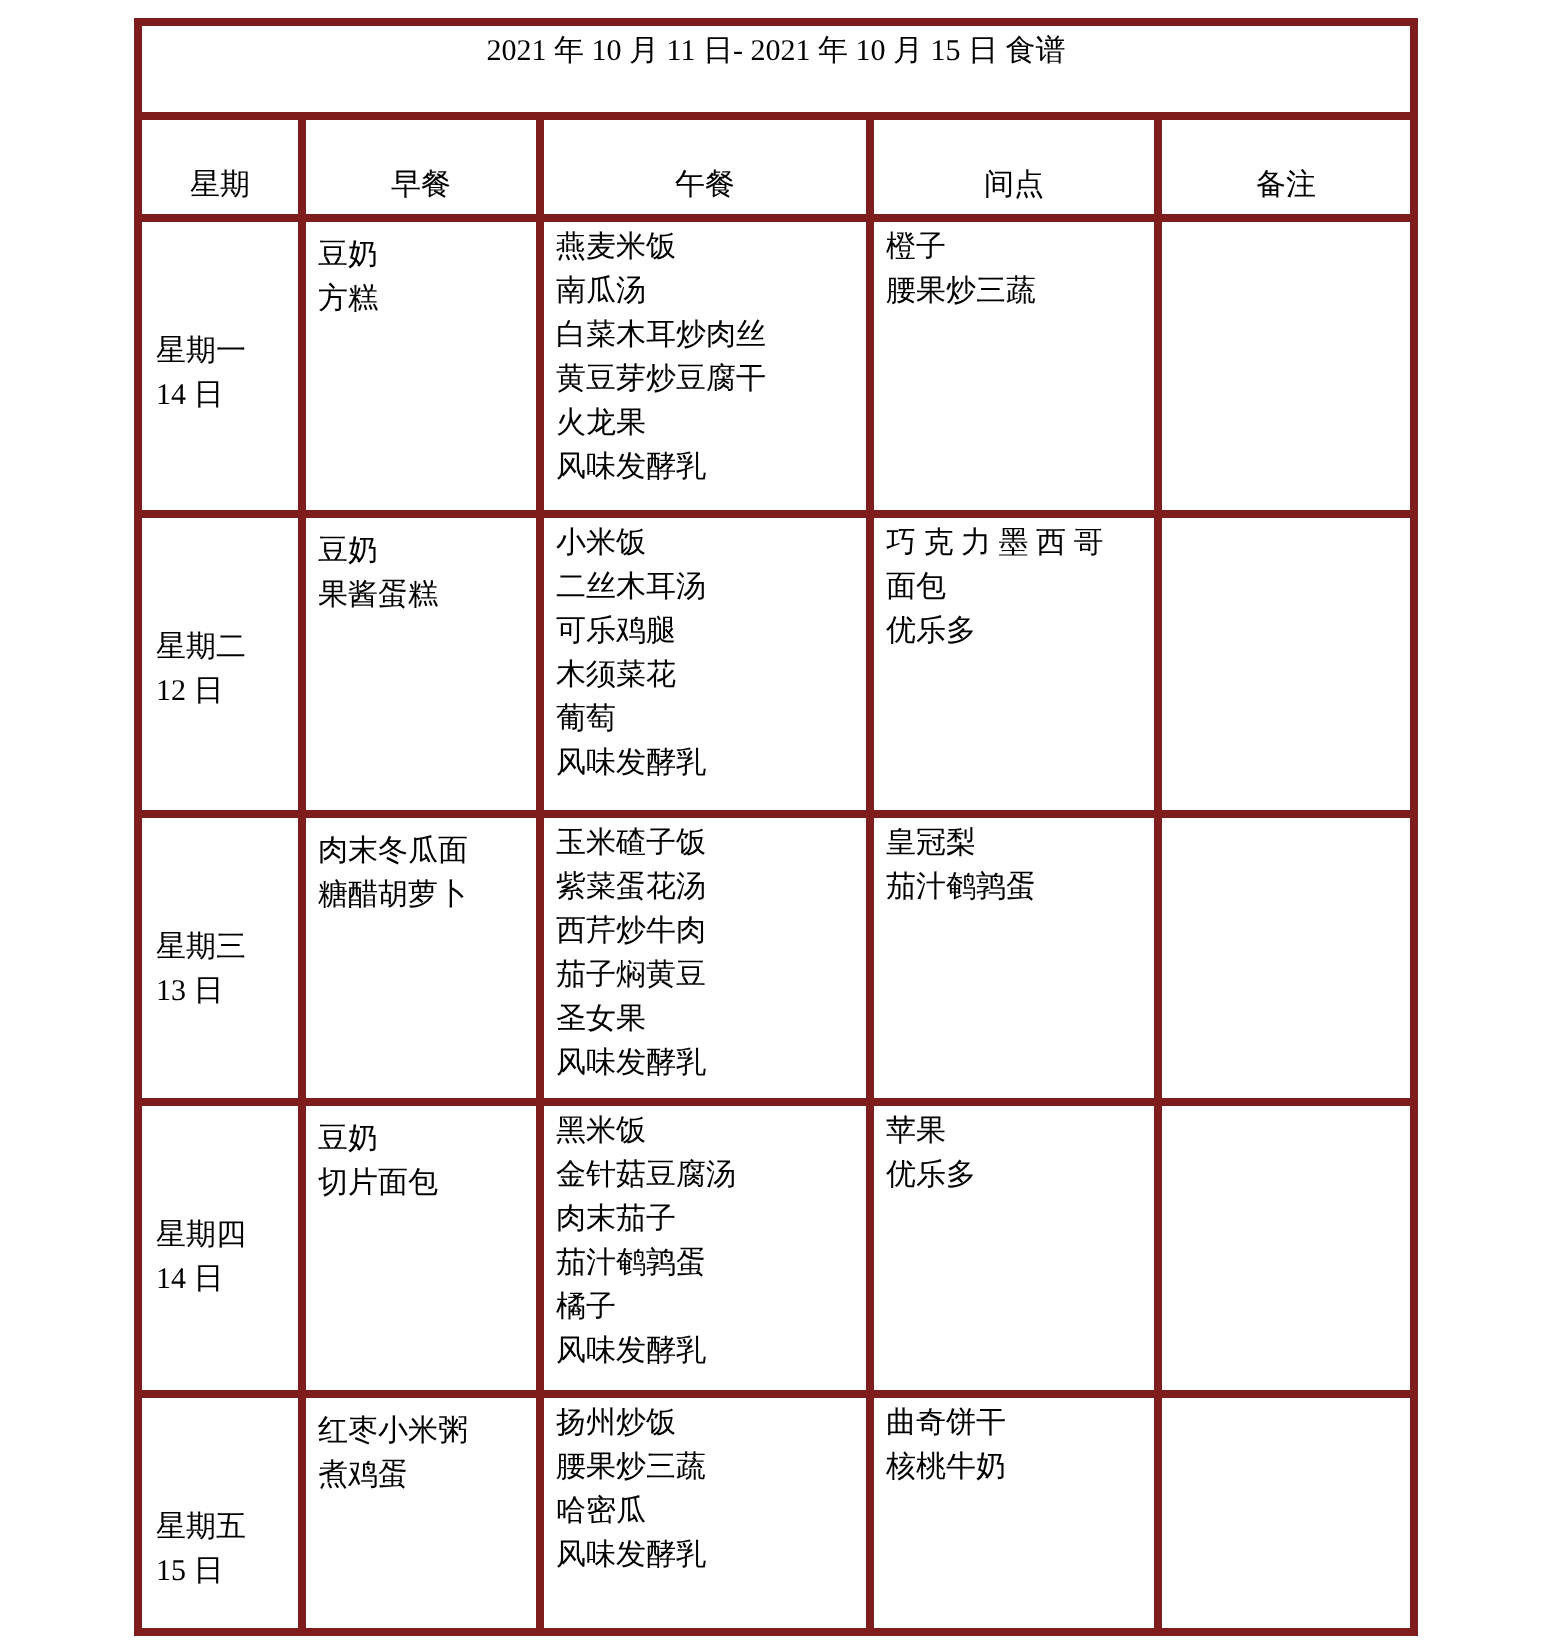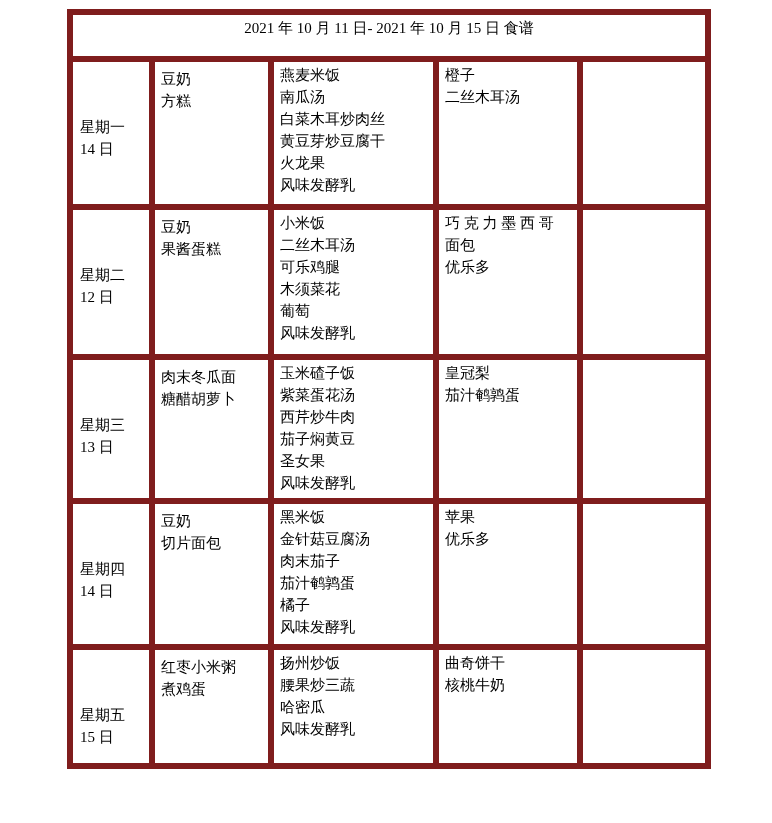--- a/index.html
+++ b/index.html
@@ -19,21 +19,21 @@
   table.menu {
     position: absolute;
     left: 67px;
     top: 9px;
     width: 638px;
     border-collapse: collapse;
     table-layout: fixed;
     border: 2px solid #000000;
   }
   table.menu td, table.menu th {
-    border: 6px solid #7f1d1d;
+    border: 4px solid #7f1d1d;
     vertical-align: top;
     font-size: 15px;
     line-height: 22px;
     font-weight: normal;
     overflow: hidden;
     box-sizing: border-box;
   }
   td.title-cell {
     text-align: center;
     vertical-align: middle;
@@ -68,33 +68,40 @@
       <col style="width:82px">
       <col style="width:119px">
       <col style="width:165px">
       <col style="width:144px">
       <col style="width:128px">
     </colgroup>
     <tbody>
       <tr>
         <td class="title-cell" colspan="5">2021 年 10 月 11 日- 2021 年 10 月 15 日 食谱</td>
       </tr>
+      <tr class="header-row">
+        <th>星期</th>
+        <th>早餐</th>
+        <th>午餐</th>
+        <th>间点</th>
+        <th>备注</th>
+      </tr>
       <tr class="r0">
         <td class="day lines">星期一
 14 日</td>
         <td class="breakfast lines">豆奶
 方糕</td>
         <td class="lunch lines">燕麦米饭
 南瓜汤
 白菜木耳炒肉丝
 黄豆芽炒豆腐干
 火龙果
 风味发酵乳</td>
         <td class="snack lines">橙子
-二丝木耳汤</td>
+腰果炒三蔬</td>
         <td class="notes lines"></td>
       </tr>
       <tr class="r1">
         <td class="day lines">星期二
 12 日</td>
         <td class="breakfast lines">豆奶
 果酱蛋糕</td>
         <td class="lunch lines">小米饭
 二丝木耳汤
 可乐鸡腿

